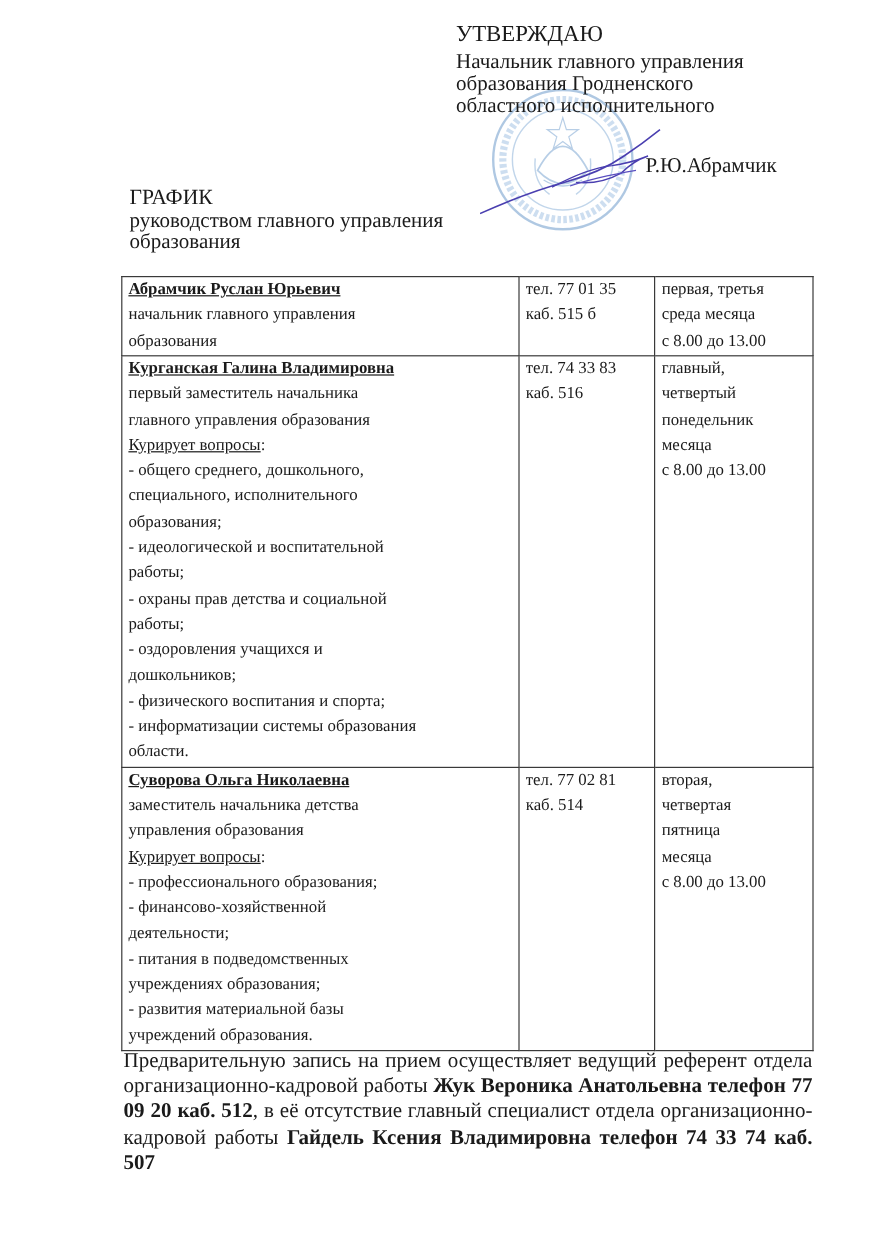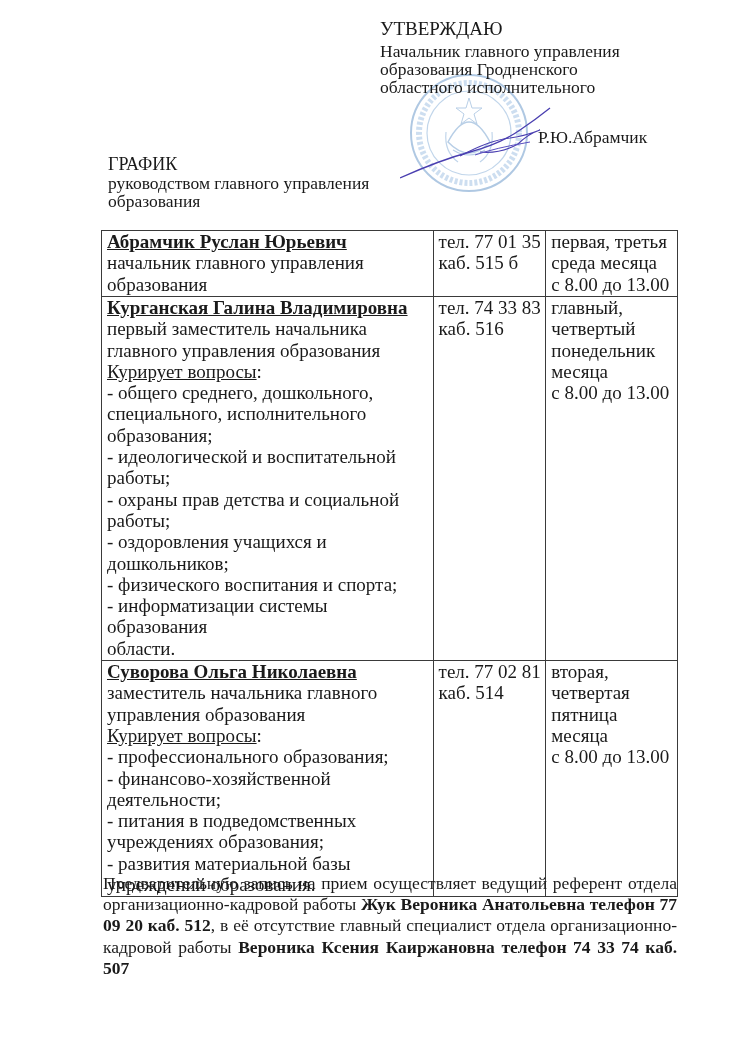--- a/index.html
+++ b/index.html
@@ -70,21 +70,21 @@
     .doc-title .title-line {
       display: block;
       white-space: nowrap;
     }
     table.schedule {
       position: absolute;
       left: 101px;
       top: 230px;
       width: 577px;
       border-collapse: collapse;
-      font-size: 19px;
+      font-size: 14px;
       line-height: 21.3px;
     }
     table.schedule td {
       border: 1.5px solid #3a3a3a;
       vertical-align: top;
       padding: 0 4px 1px 5px;
     }
     td.col-person { width: 322px; }
     td.col-contact { width: 104px; }
     td.col-time { width: 122px; }
@@ -194,21 +194,21 @@
       <span class="line">четвертый</span>
       <span class="line">понедельник</span>
       <span class="line">месяца</span>
       <span class="line">с 8.00 до 13.00</span>
     </td>
   </tr>
 
   <tr class="row3">
     <td class="col-person">
       <span class="person-name">Суворова Ольга Николаевна</span>
-      <span class="line">заместитель начальника главного</span>
+      <span class="line">заместитель начальника детства</span>
       <span class="line">управления образования</span>
       <span class="line"><span class="supervises">Курирует вопросы</span><span class="supervises-colon">:</span></span>
       <span class="line">- профессионального образования;</span>
       <span class="line">- финансово-хозяйственной</span>
       <span class="line">деятельности;</span>
       <span class="line">- питания в подведомственных</span>
       <span class="line">учреждениях образования;</span>
       <span class="line">- развития материальной базы</span>
       <span class="line">учреждений образования.</span>
     </td>
@@ -220,13 +220,13 @@
       <span class="line">вторая,</span>
       <span class="line">четвертая</span>
       <span class="line">пятница</span>
       <span class="line">месяца</span>
       <span class="line">с 8.00 до 13.00</span>
     </td>
   </tr>
 </tbody>
   </table>
 
-<div class="footer-note"><span>Предварительную запись на прием осуществляет ведущий референт отдела организационно-кадровой работы </span><b>Жук Вероника Анатольевна</b> <b>телефон 77 09 20 каб. 512</b><span>, в её отсутствие главный специалист отдела организационно-кадровой работы </span><b>Вероника Ксения Каиржановна</b> <b>телефон 74 33 74 каб. 507</b></div>
+<div class="footer-note"><span>Предварительную запись на прием осуществляет ведущий референт отдела организационно-кадровой работы </span><b>Жук Вероника Анатольевна</b> <b>телефон 77 09 20 каб. 512</b><span>, в её отсутствие главный специалист отдела организационно-кадровой работы </span><b>Гайдель Ксения Владимировна</b> <b>телефон 74 33 74 каб. 507</b></div>
 
 </body></html>

